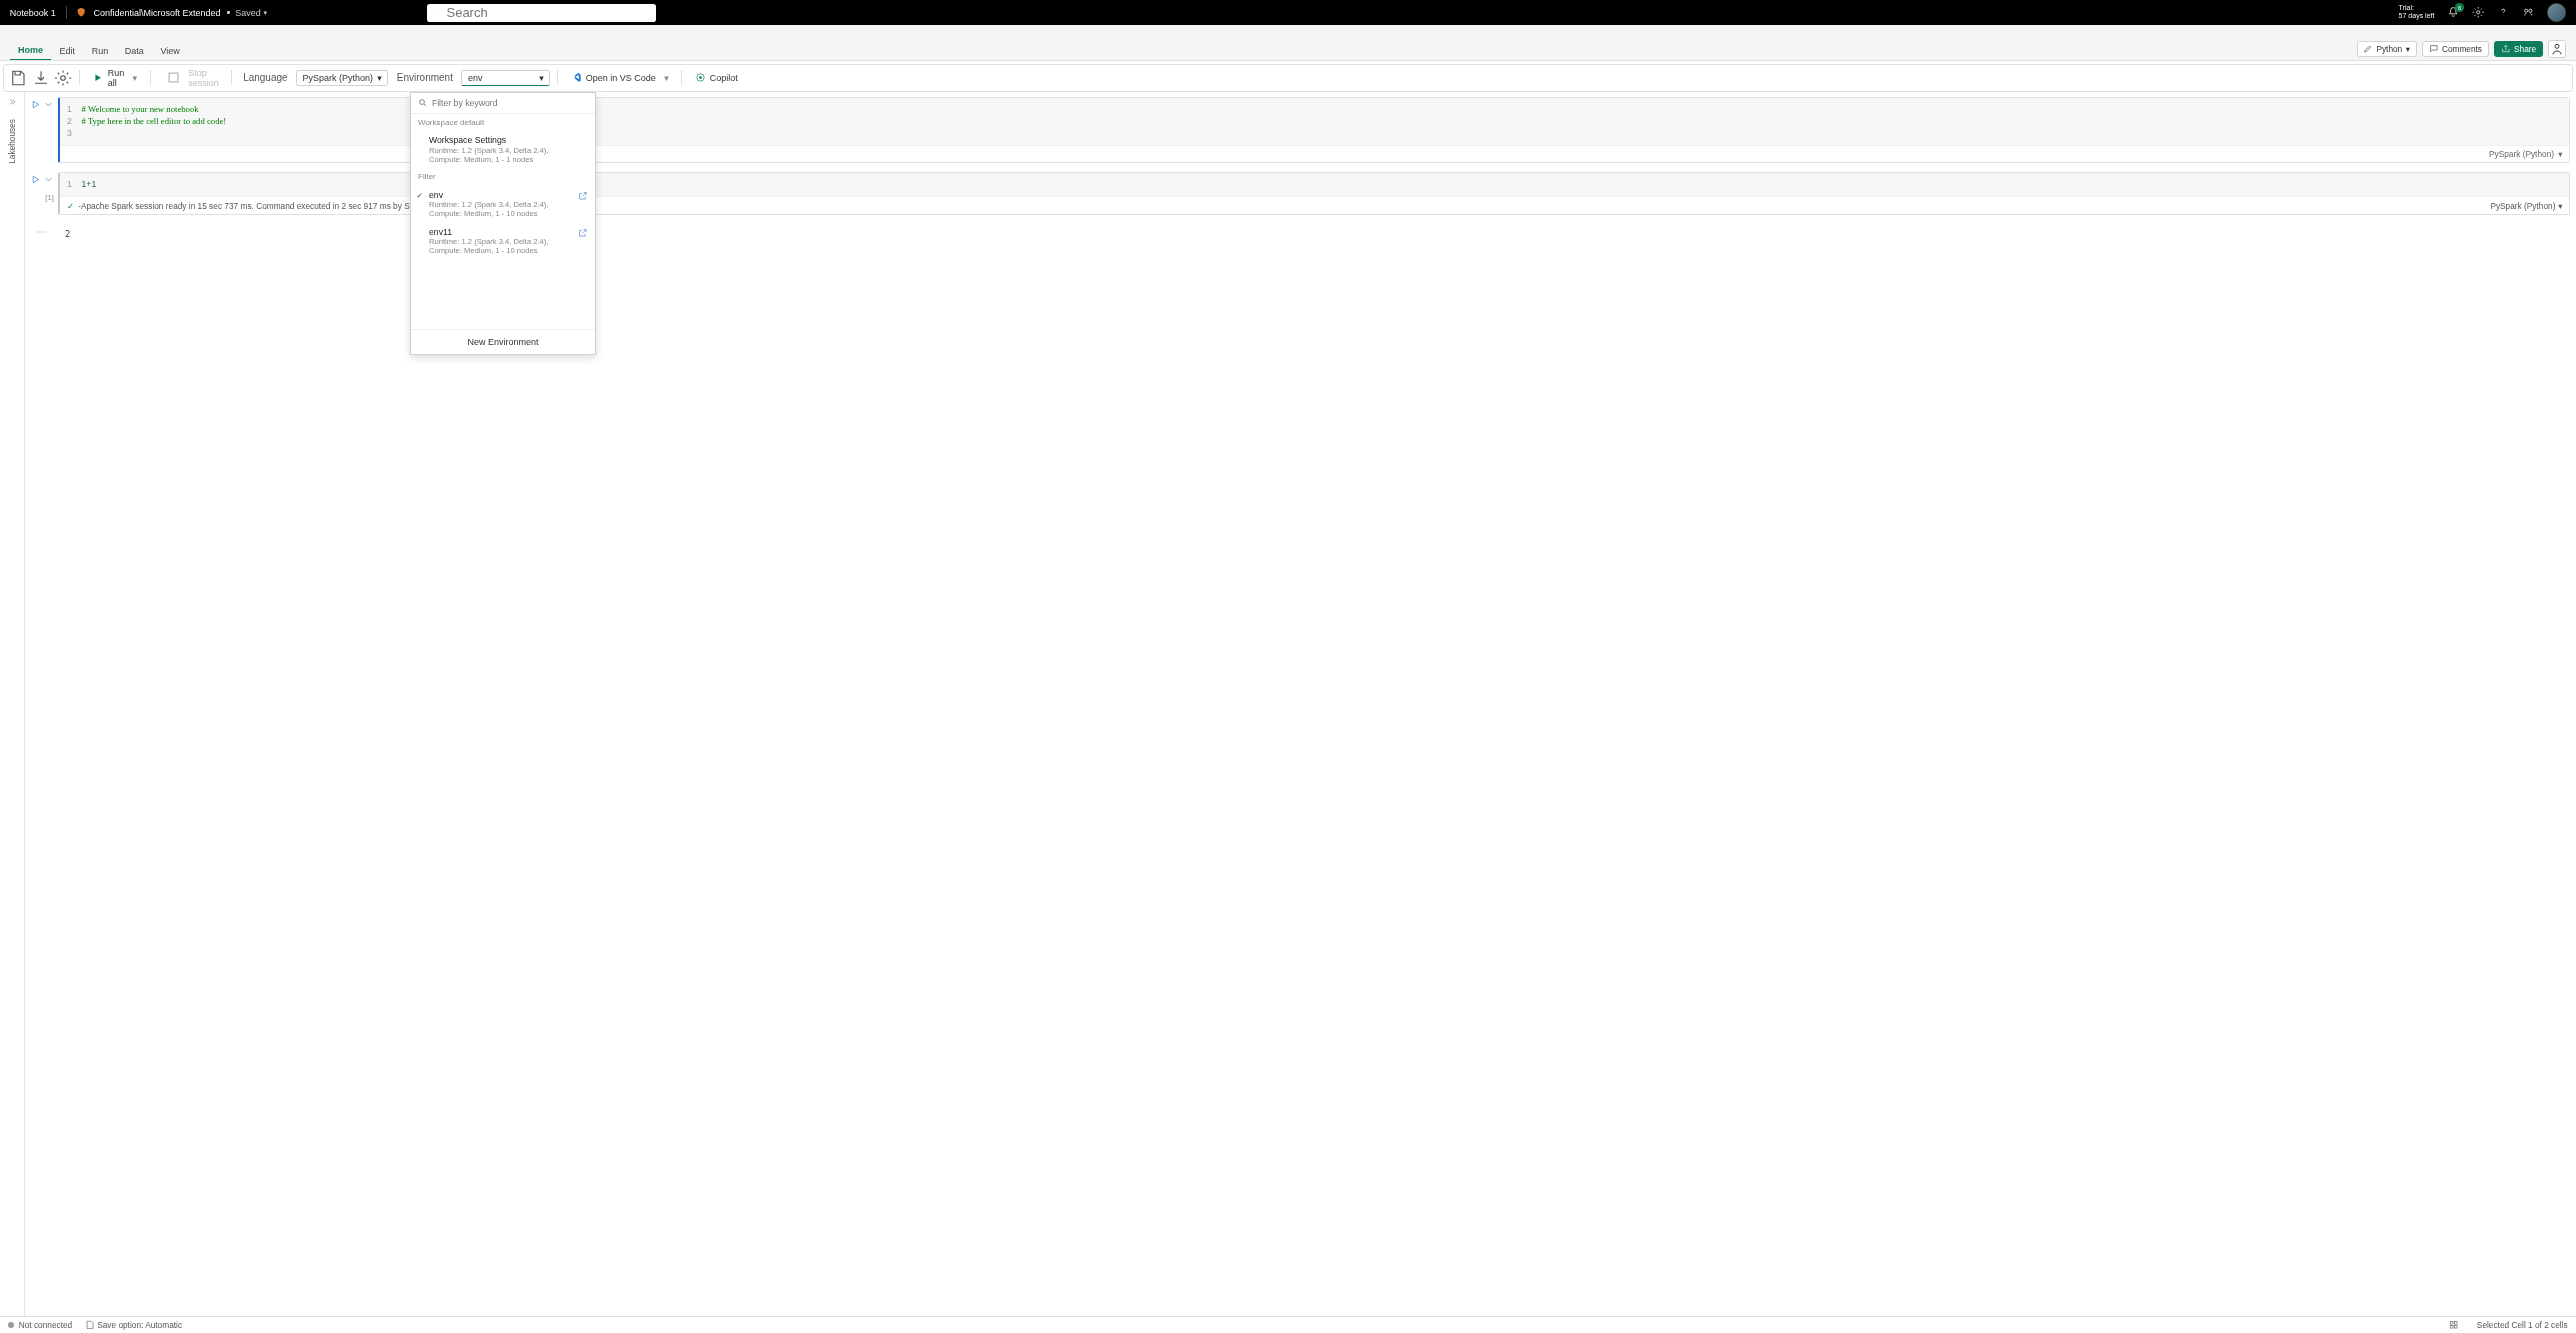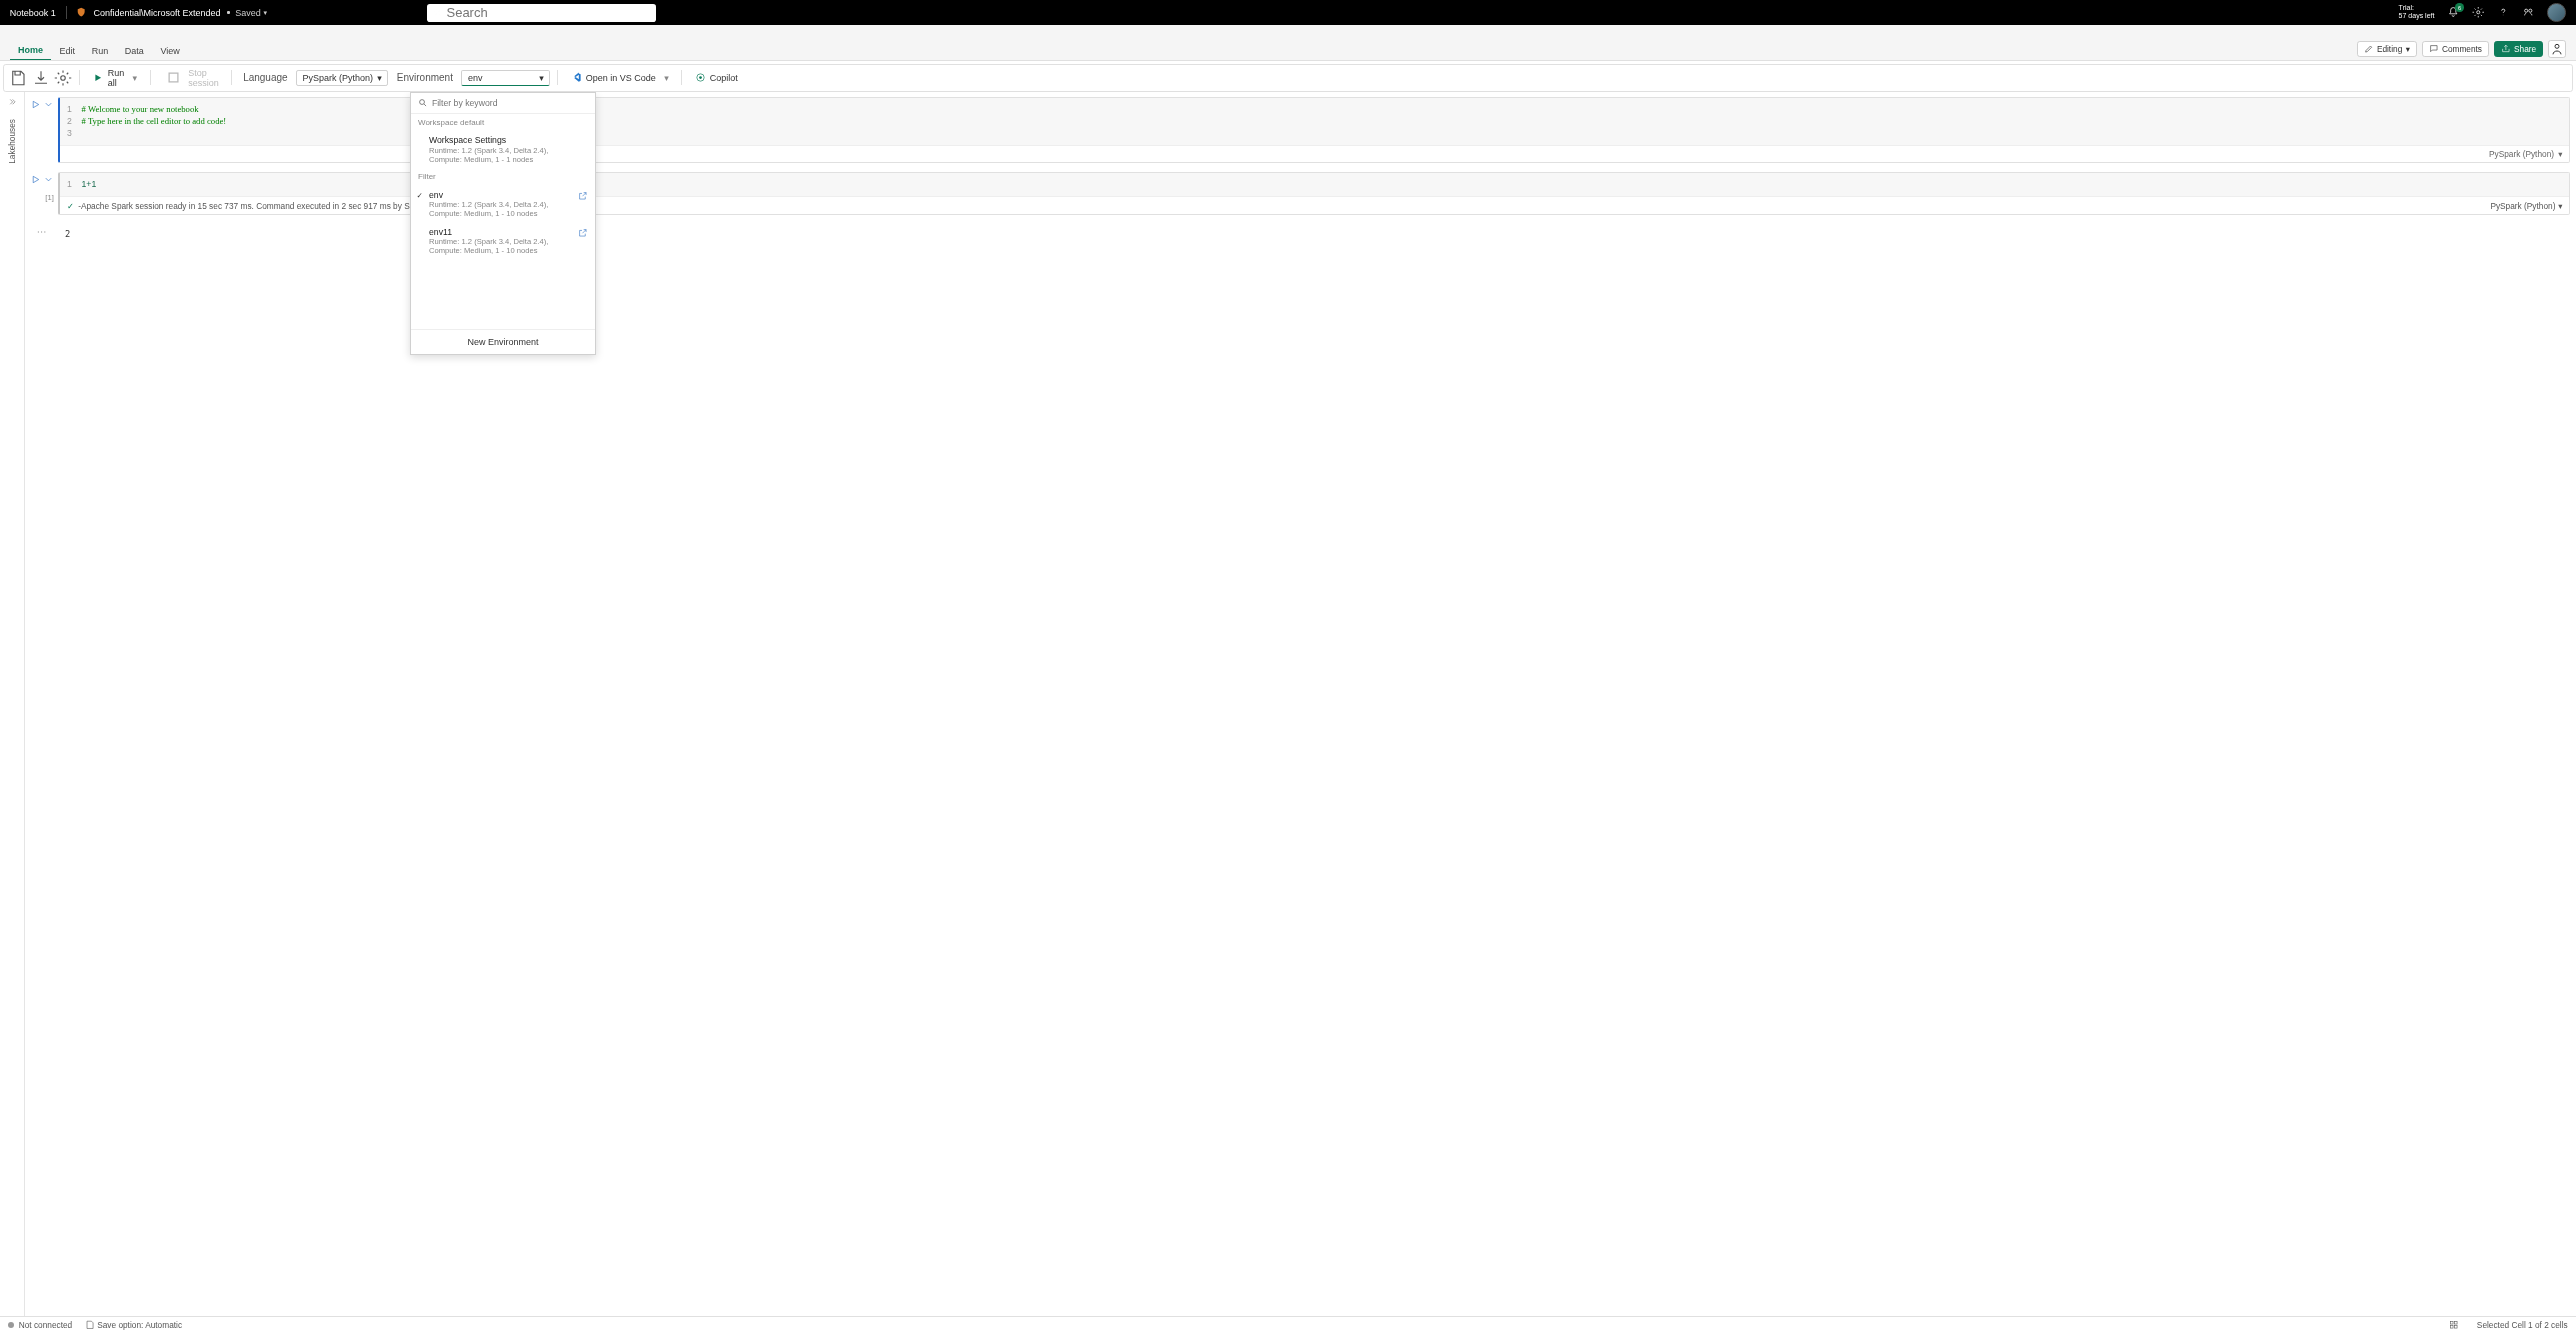--- a/index.html
+++ b/index.html
@@ -165,21 +165,21 @@
   <div class="tab active">Home</div>
   <div class="tab">Edit</div>
   <div class="tab">Run</div>
   <div class="tab">Data</div>
   <div class="tab">View</div>
   <div class="right-controls">
     <div class="ctrl-btn">
       <svg viewBox="0 0 24 24">
           <path d="M4 20l4-1 11-11-3-3L5 16l-1 4z"></path>
         </svg>
-      <span>Editing</span>
+      <span>Python</span>
       <span>▾</span>
     </div>
     <div class="ctrl-btn">
       <svg viewBox="0 0 24 24">
           <path d="M4 4h16v11H8l-4 4V4z"></path>
         </svg>
       <span>Comments</span>
     </div>
     <div class="ctrl-btn share">
       <svg viewBox="0 0 24 24" stroke="#fff">

